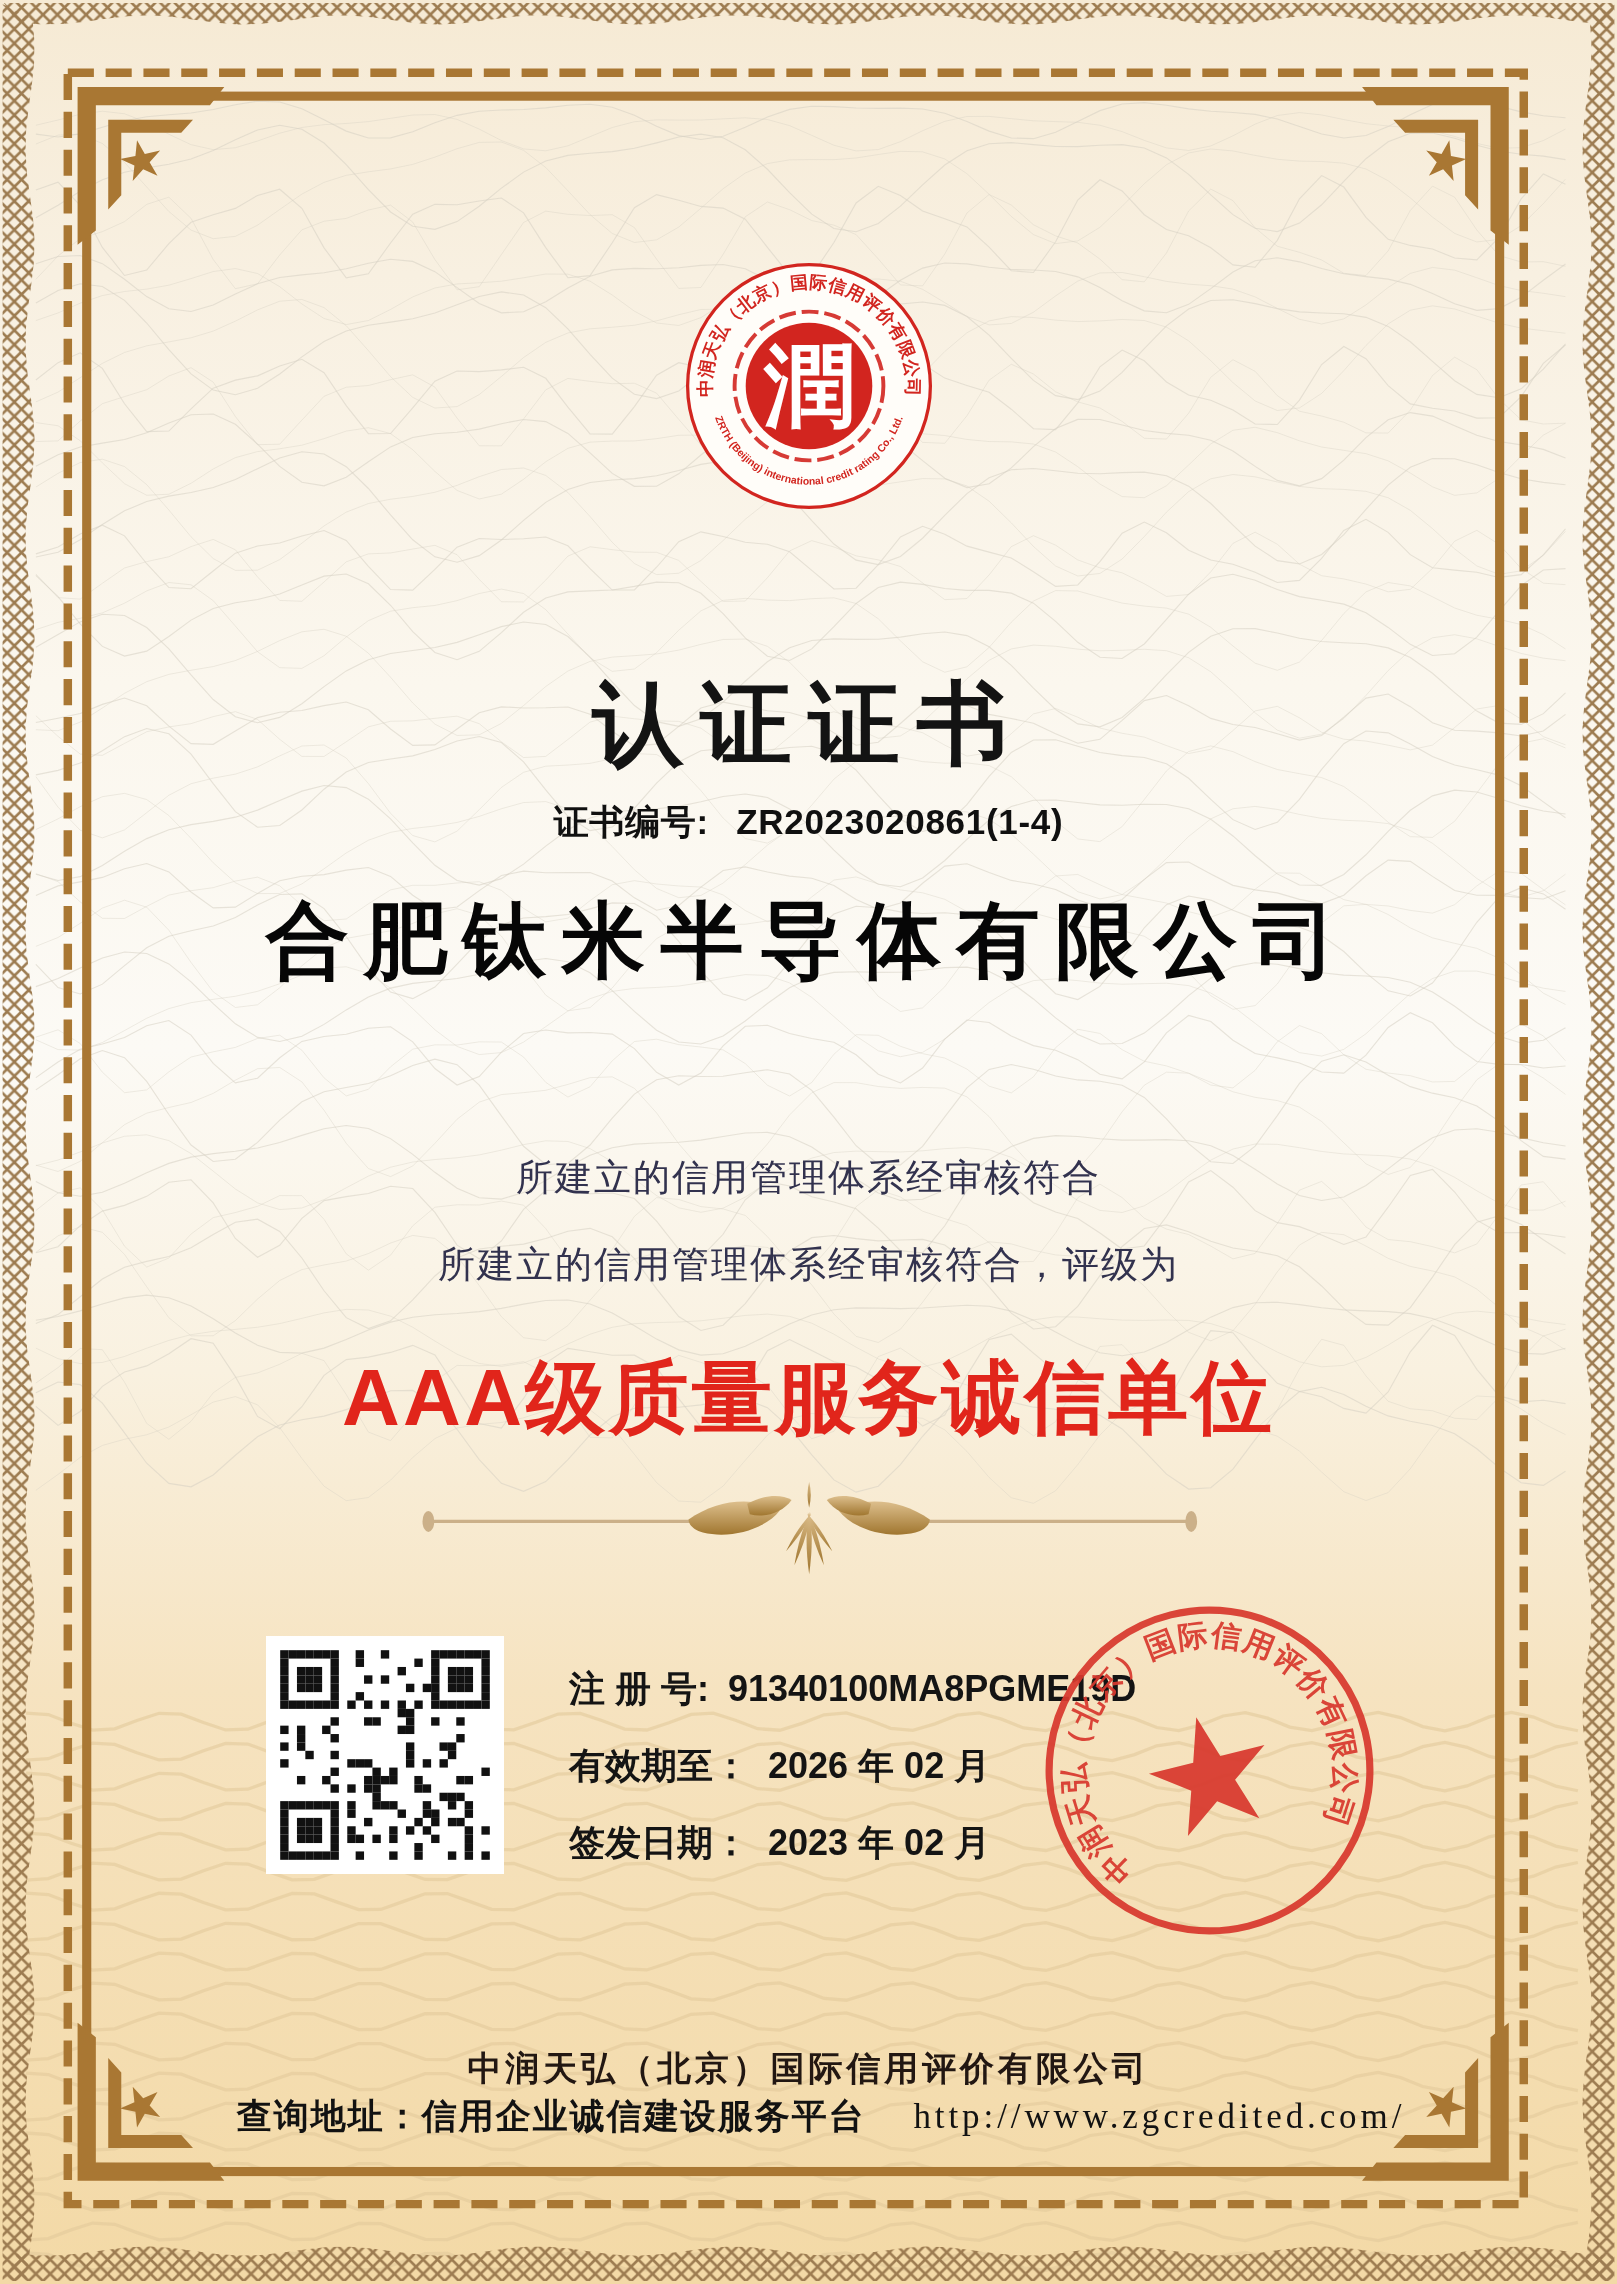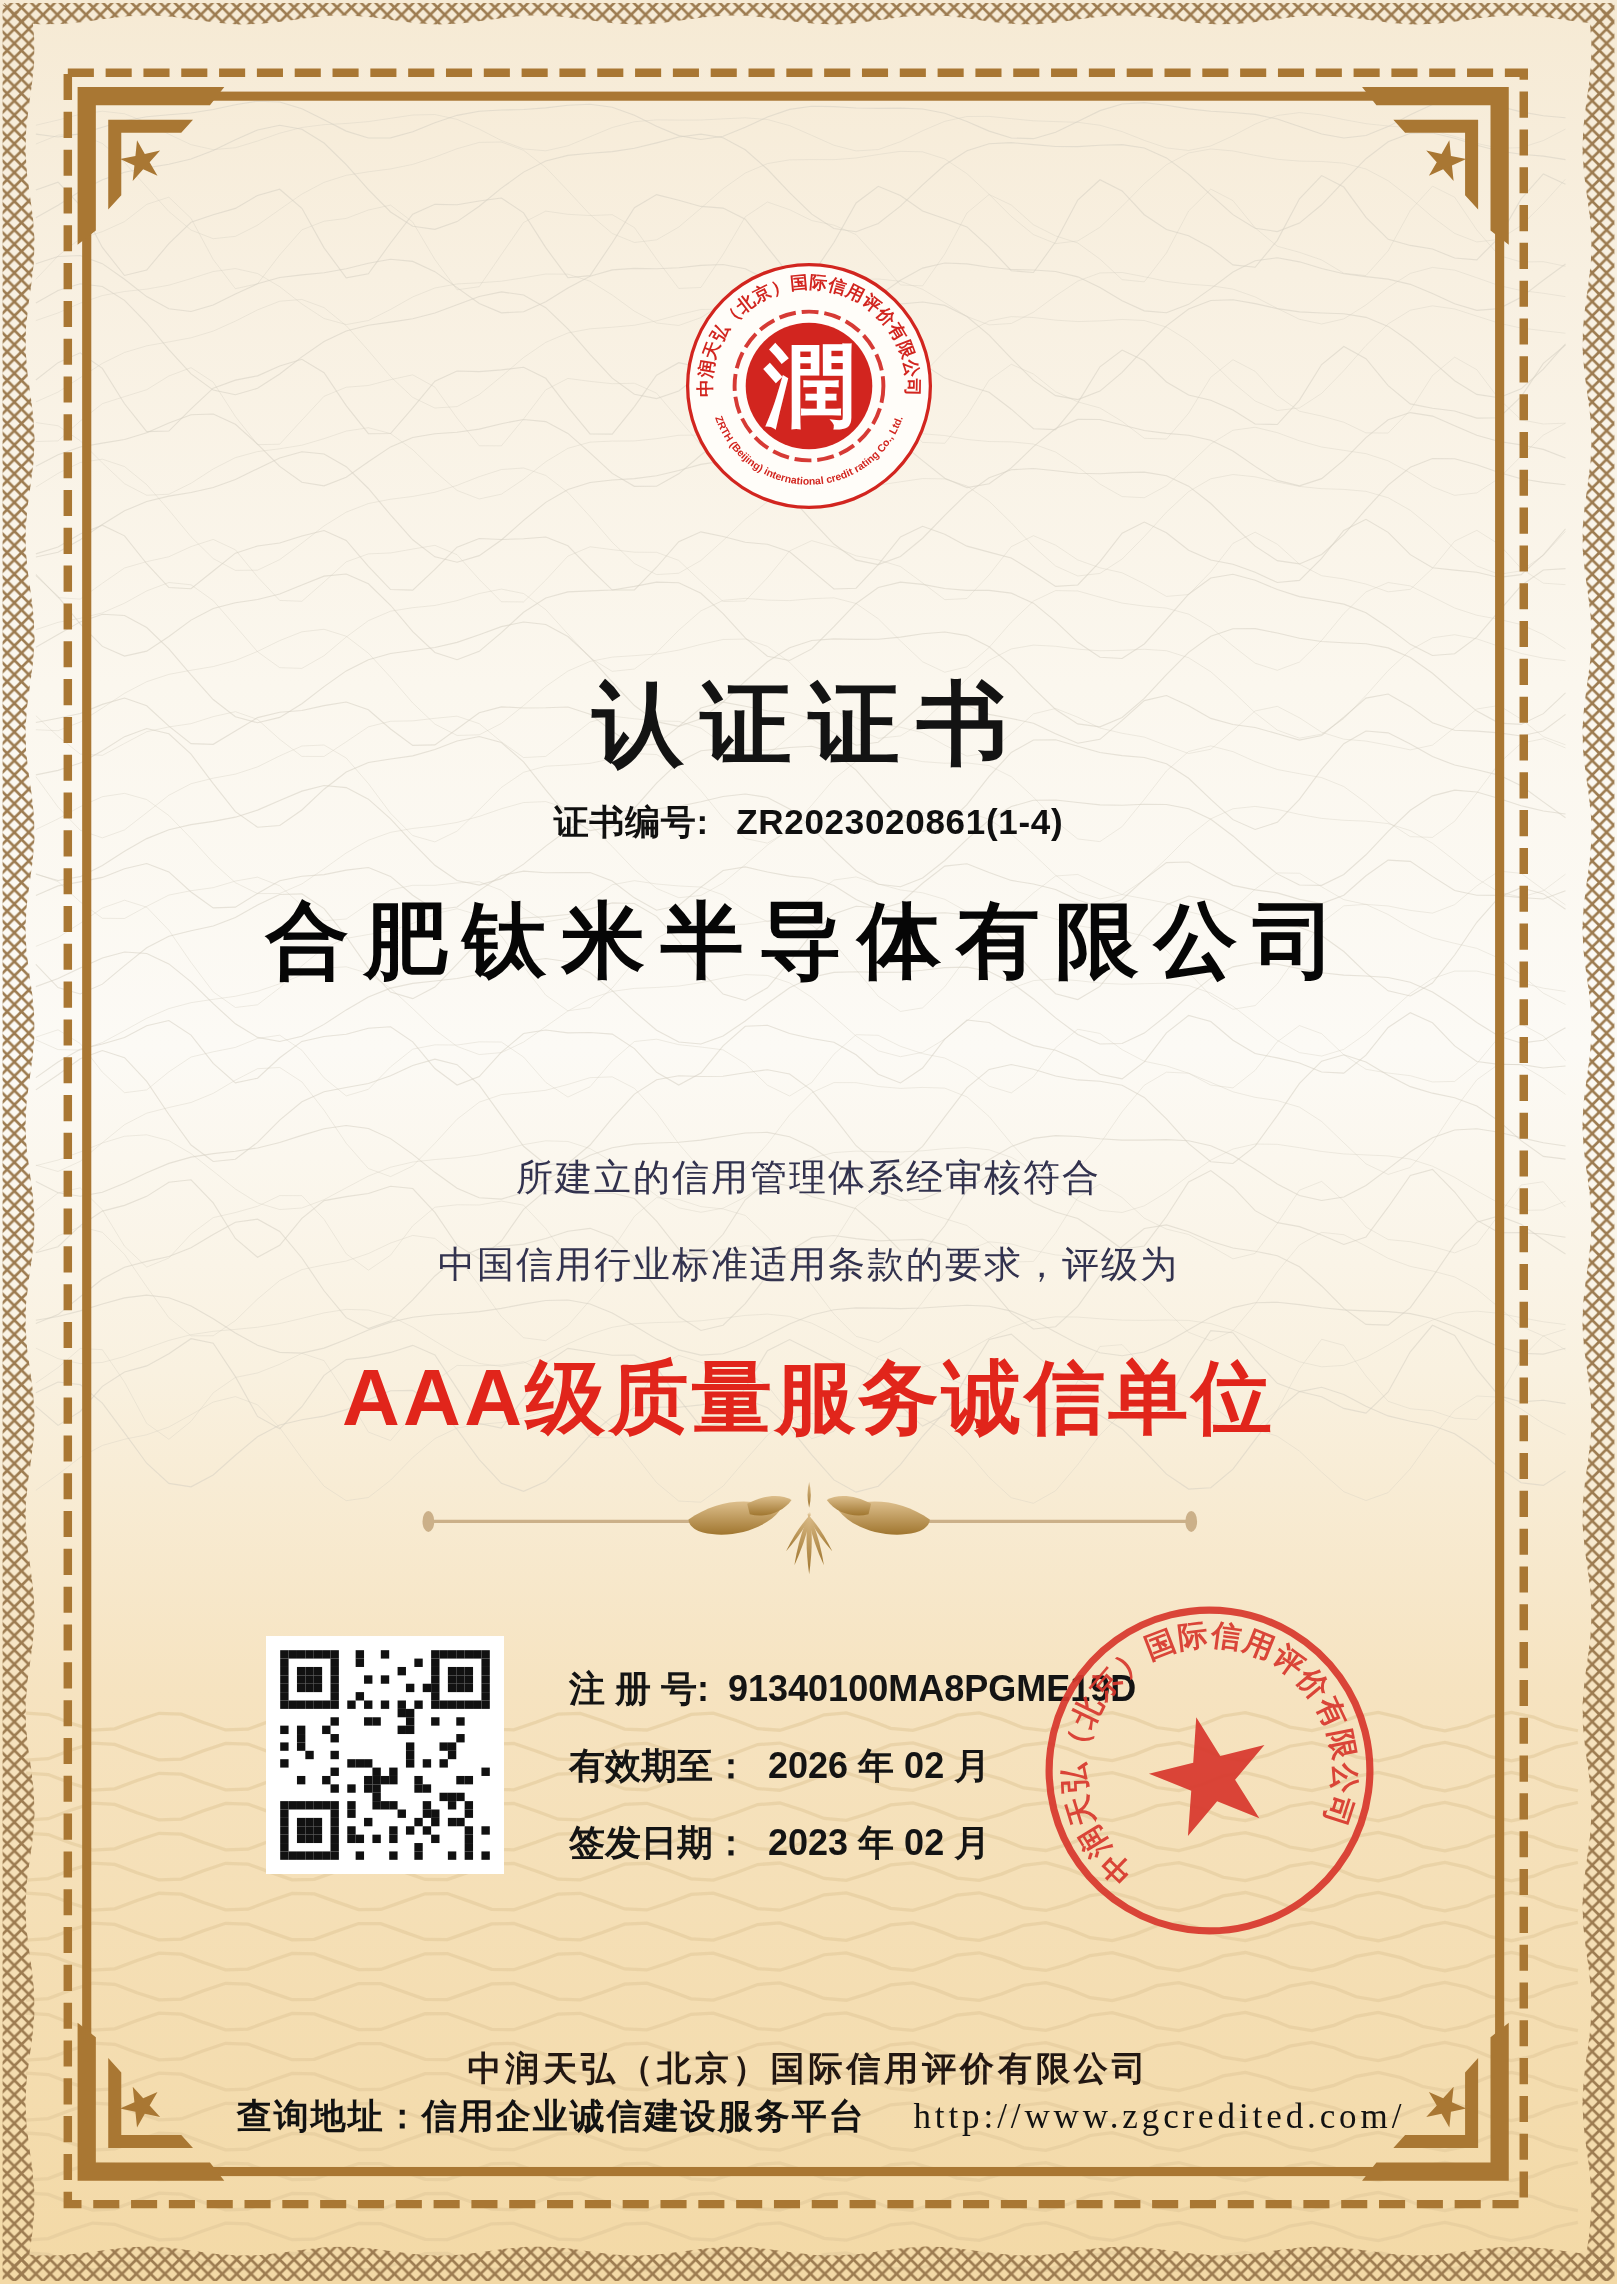--- a/index.html
+++ b/index.html
@@ -192,21 +192,21 @@
 
   <div class="ctext certno">
     <span>证书编号:</span>
     <span style="margin-left:17px;">ZR2023020861(1-4)</span>
   </div>
 
   <div class="ctext company">合肥钛米半导体有限公司</div>
 
 
   <div class="ctext bodyline b1">所建立的信用管理体系经审核符合</div>
-  <div class="ctext bodyline b2">中国信用行业标准适用条款的要求，评级为</div>
+  <div class="ctext bodyline b2">所建立的信用管理体系经审核符合，评级为</div>
 
   <div class="ctext rating">AAA级质量服务诚信单位</div>
 
   <div class="qr">
     <svg id="qrsvg" viewBox="0 0 369 369">
         <rect x="0" y="0" width="369" height="369" fill="#fff"></rect>
         <rect x="22" y="22" width="13" height="13" fill="#111111"></rect>
         <rect x="35" y="22" width="13" height="13" fill="#111111"></rect>
         <rect x="48" y="22" width="13" height="13" fill="#111111"></rect>
         <rect x="61" y="22" width="13" height="13" fill="#111111"></rect>

